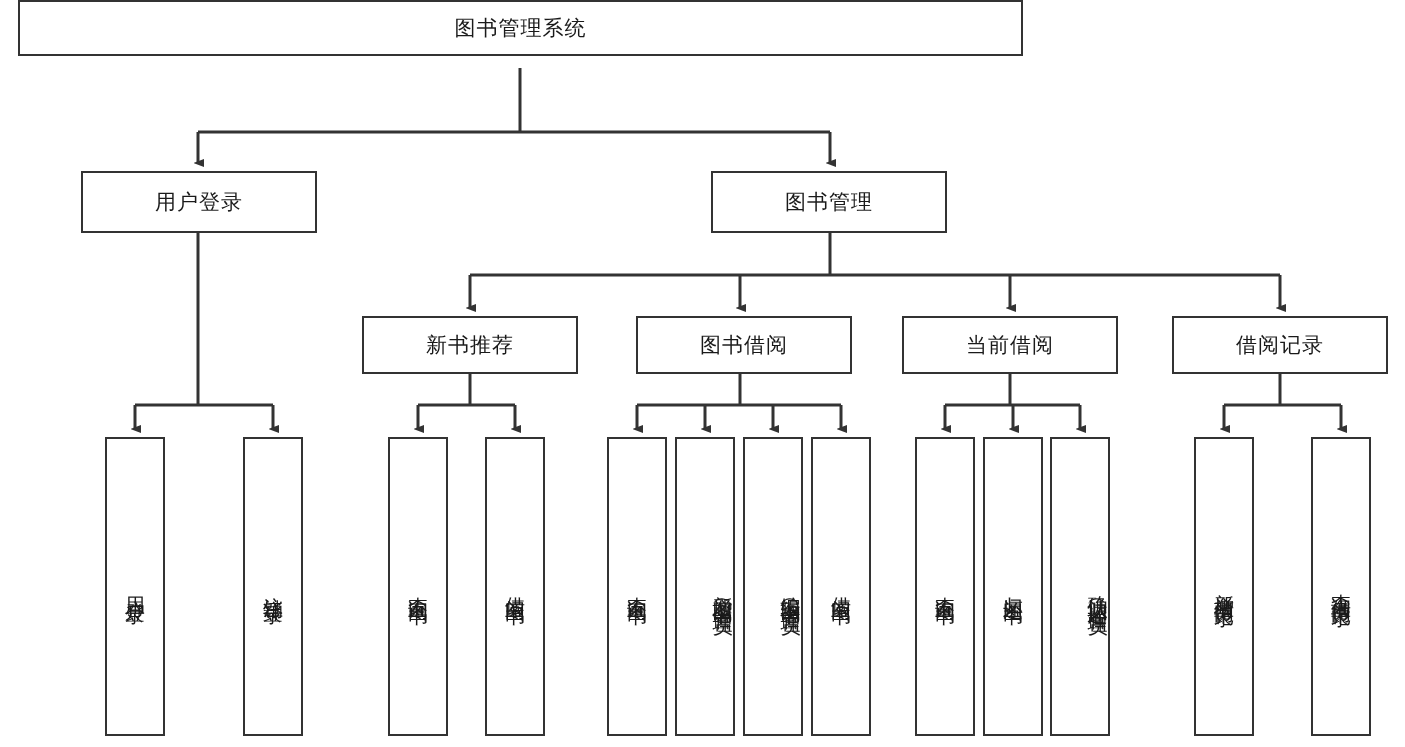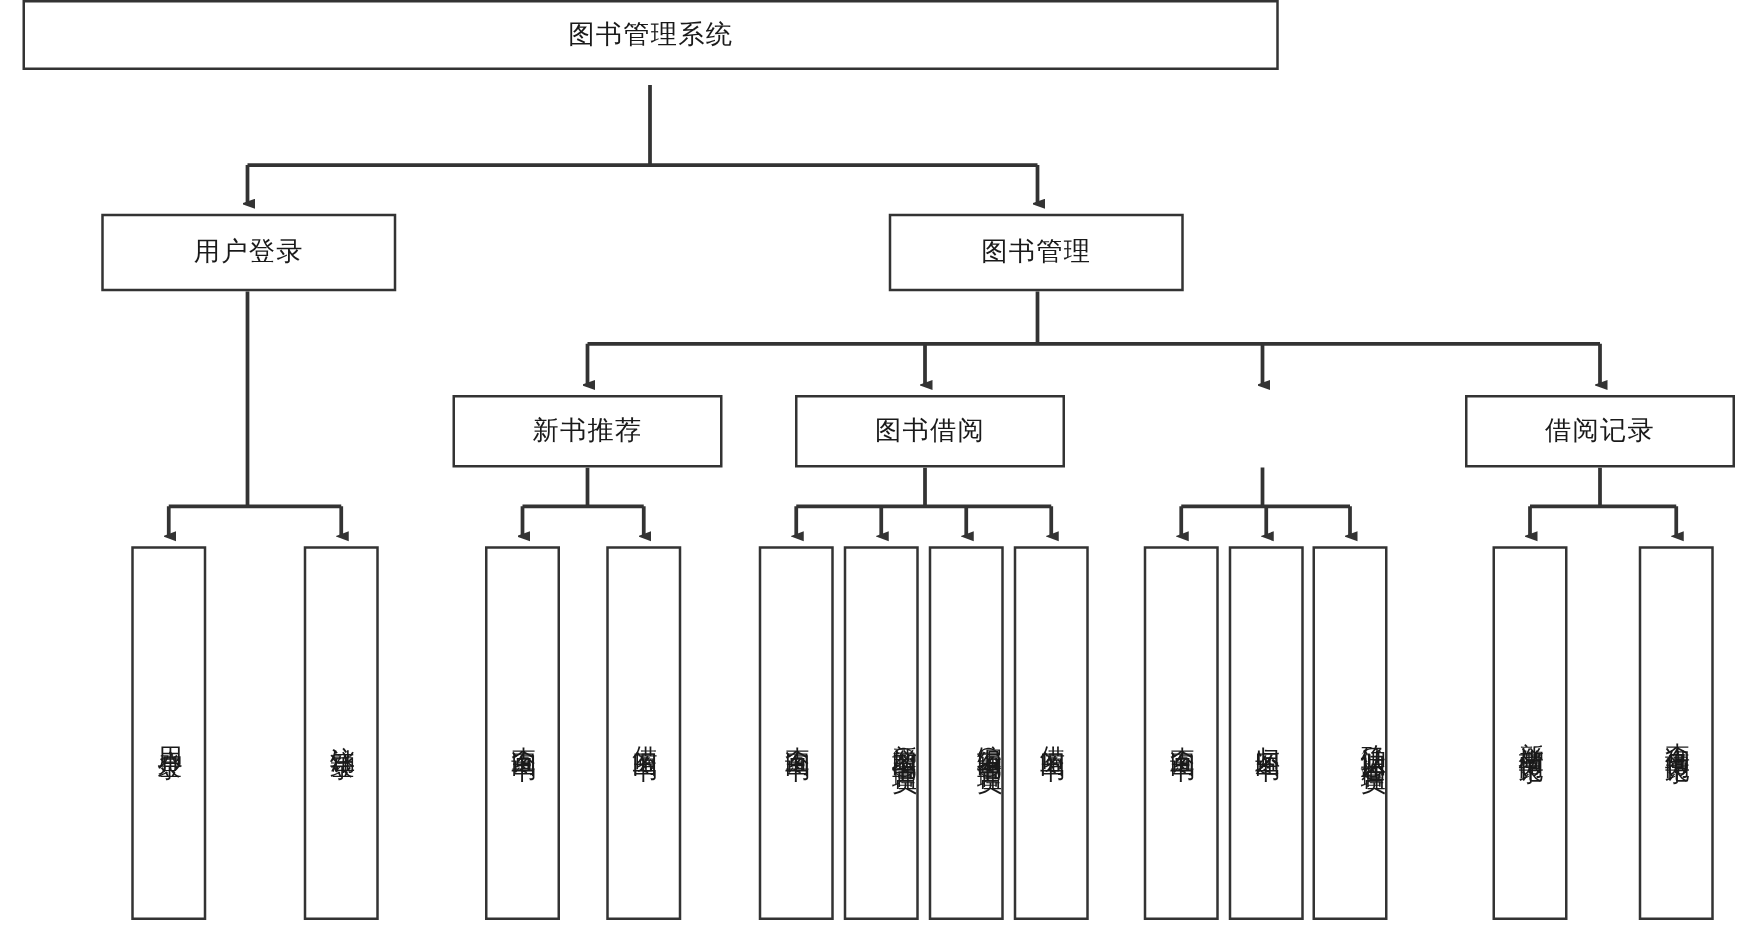--- a/index.html
+++ b/index.html
@@ -132,20 +132,23 @@
   </div>
 
   <div class="node horiz" style="left:362px; top:316px; width:216px; height:58px;">
     <span class="node-label">新书推荐</span>
   </div>
 
   <div class="node horiz" style="left:636px; top:316px; width:216px; height:58px;">
     <span class="node-label">图书借阅</span>
   </div>
 
+  <div class="node horiz" style="left:902px; top:316px; width:216px; height:58px;">
+    <span class="node-label">当前借阅</span>
+  </div>
 
   <div class="node horiz" style="left:1172px; top:316px; width:216px; height:58px;">
     <span class="node-label">借阅记录</span>
   </div>
 
   <div class="node vert centered" style="left:105px; top:437px; width:60px; height:299px;">
     <span class="node-label">用户登录</span>
   </div>
 
   <div class="node vert centered" style="left:243px; top:437px; width:60px; height:299px;">

